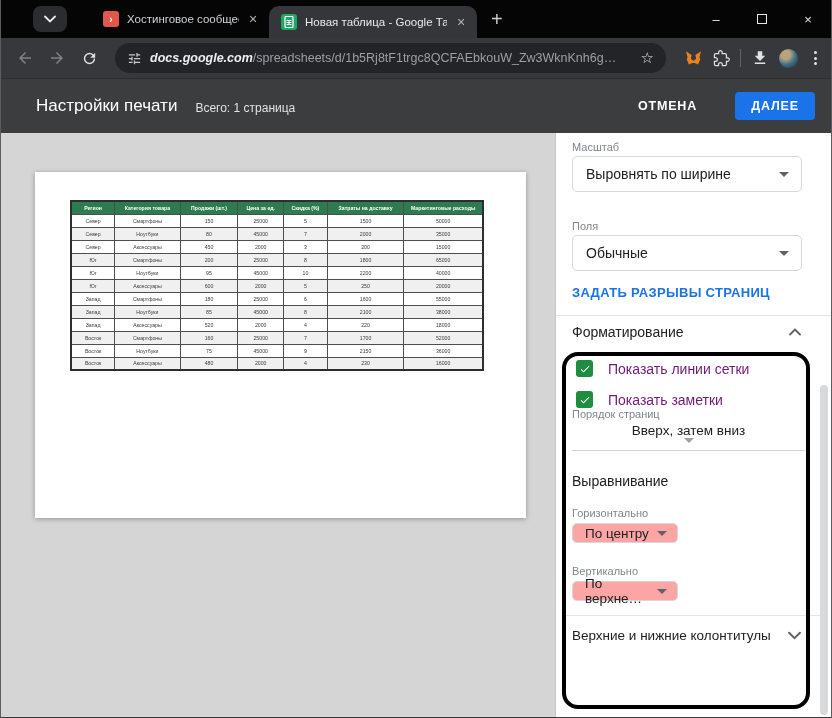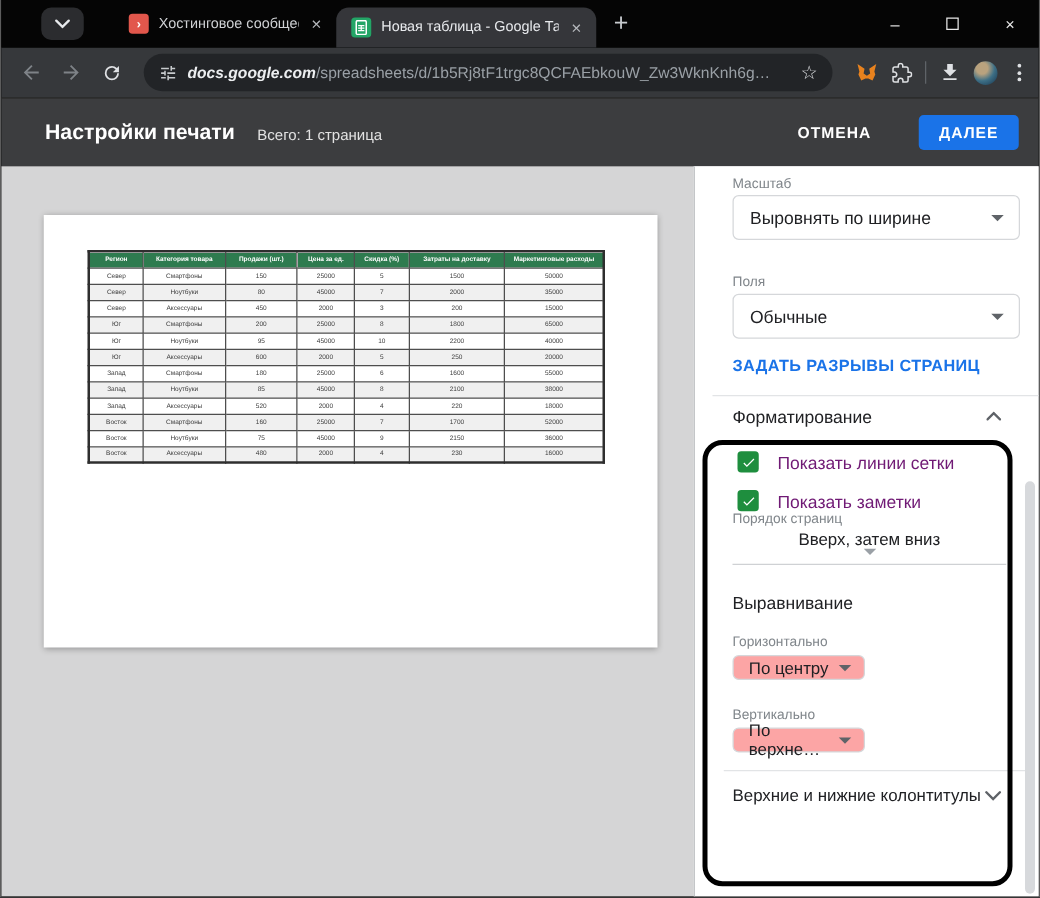--- a/index.html
+++ b/index.html
@@ -31,40 +31,40 @@
   .url .path { color:#9aa0a6; }
   .star { color:#dfe1e4; font-size:15px; margin-left:8px; cursor:pointer; }
   .ext-icon { margin-left:10px; cursor:pointer; display:flex; align-items:center; }
   .tb-sep { width:1px; height:18px; background:#5f6368; margin-left:10px; }
   .avatar { width:19px; height:19px; border-radius:50%; background:radial-gradient(circle at 35% 30%, #b9a27e 0 25%, #3d6f86 55%, #16324a 100%); }
   .kebab { display:flex; flex-direction:column; gap:2.5px; margin-left:12px; padding:4px; cursor:pointer; }
   .kebab i { width:3px; height:3px; border-radius:50%; background:#dfe1e4; }
 
   
   .printhead { height:55px; background:#3c3d3f; border-top:1px solid #2c2c2c; display:flex; align-items:center; padding:0 16px 0 35px; }
-  .ph-title { color:#fff; font-size:17px; font-weight:bold; }
+  .ph-title { color:#fff; font-size:17px; font-weight:normal; }
   .ph-sub { color:#e2e2e2; font-size:12px; margin-left:18px; margin-top:3px; }
   .ph-spacer { flex:1; }
   .btn-cancel { color:#fff; font-size:12.5px; font-weight:bold; letter-spacing:.8px; margin-right:38px; cursor:pointer; background:none; border:none; font-family:inherit; }
   .btn-next { background:#1a73e8; color:#fff; font-size:12.5px; font-weight:bold; letter-spacing:.8px; border:none; border-radius:4px; width:80px; height:28px; cursor:pointer; font-family:inherit; }
 
   
   .main { position:relative; height:585px; background:#d5d5d6; }
   .paper { position:absolute; left:34px; top:39px; width:491px; height:346px; background:#fff; box-shadow:0 1px 5px rgba(0,0,0,.3); }
   table.sheet { position:absolute; left:35px; top:28px; width:414px; border-collapse:collapse; table-layout:fixed; }
   table.sheet th, table.sheet td { border:1px solid #4e4e4e; height:13px; text-align:center; font-size:5.2px; padding:0 1px; overflow:hidden; white-space:nowrap; }
   table.sheet { border:2px solid #2e2e2e; }
   table.sheet th { background:#2e7b4f; color:#fff; font-weight:bold; }
   table.sheet td { color:#3c3c3c; background:#fff; }
   table.sheet tr:nth-child(even) td { background:#f0f0f0; }
   table.sheet col.c1{width:10.6%} table.sheet col.c2{width:15.9%} table.sheet col.c3{width:14%}
   table.sheet col.c4{width:11.1%} table.sheet col.c5{width:10.6%} table.sheet col.c6{width:18.6%} table.sheet col.c7{width:19.2%}
 
   
-  .panel { position:absolute; right:0; top:0; width:276px; height:100%; background:#fff; border-left:1px solid #c4c6c8; padding-top:8px;padding-left:14px; }
+  .panel { position:absolute; right:0; top:0; width:276px; height:100%; background:#fff; border-left:1px solid #c4c6c8; padding-top:8px; }
   .p-label { font-size:11px; color:#80868b; margin:0 16px 3px; }
   .dd { margin:0 16px; width:230px; height:36px; border:1px solid #d5d7da; border-radius:5px; display:flex; align-items:center; justify-content:space-between; padding:0 12px 0 13px; font-size:14px; color:#202124; cursor:pointer; background:#fff; }
   .caret { width:0; height:0; border-left:5px solid transparent; border-right:5px solid transparent; border-top:5px solid #5f6368; }
   .caret.dim { border-top-color:#9aa0a6; }
   .mt28 { margin-top:28px; } .mt24 { } .mt22 { margin-top:22px; } .mt18 { margin-top:18px; }
   .pagebreak-link { display:inline-block; margin:14px 16px 0; font-size:13px; font-weight:bold; color:#1a73e8; letter-spacing:.3px; cursor:pointer; }
   .p-divider { height:1px; background:#e2e4e6; margin-top:14px; }
   .section-row { display:flex; justify-content:space-between; align-items:center; padding:8px 30px 8px 16px; font-size:14px; color:#202124; cursor:pointer; }
   .cb-row { display:flex; align-items:center; margin:12px 16px 0 20px; cursor:pointer; }
   .cb-row + .cb-row { margin-top:14px; }

